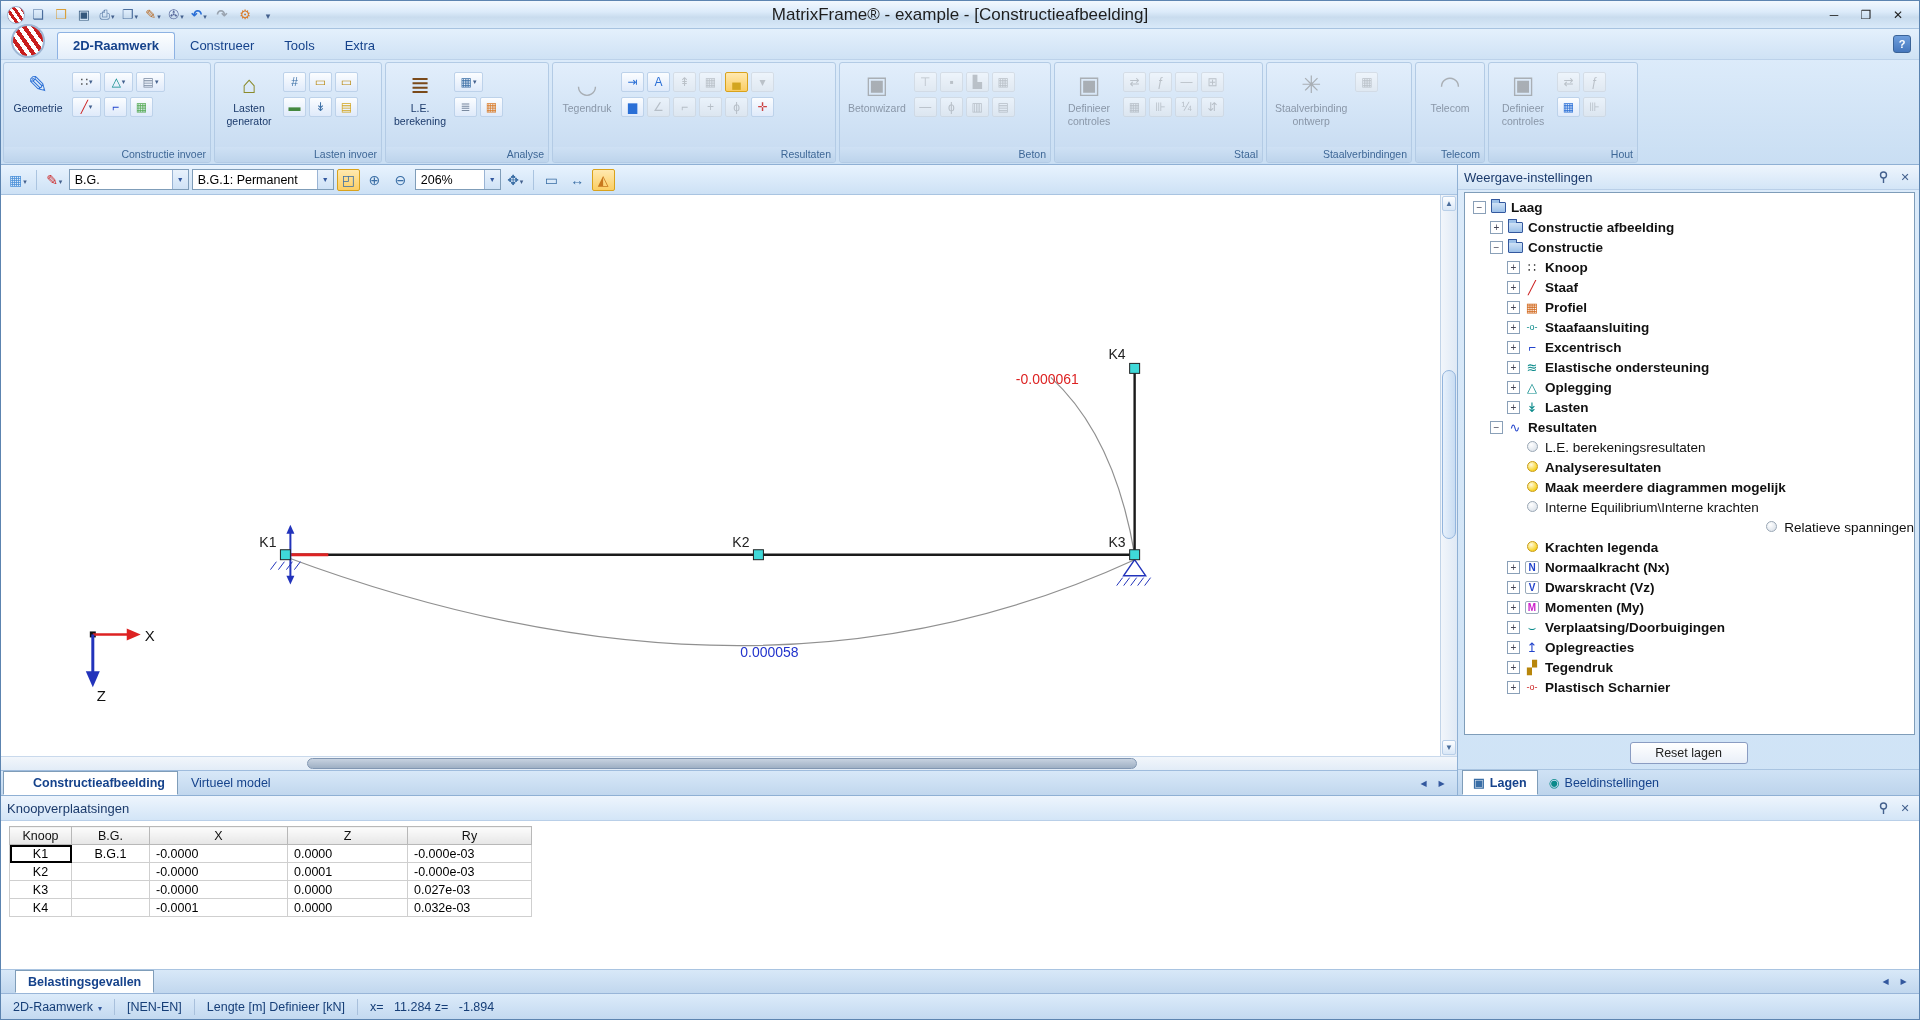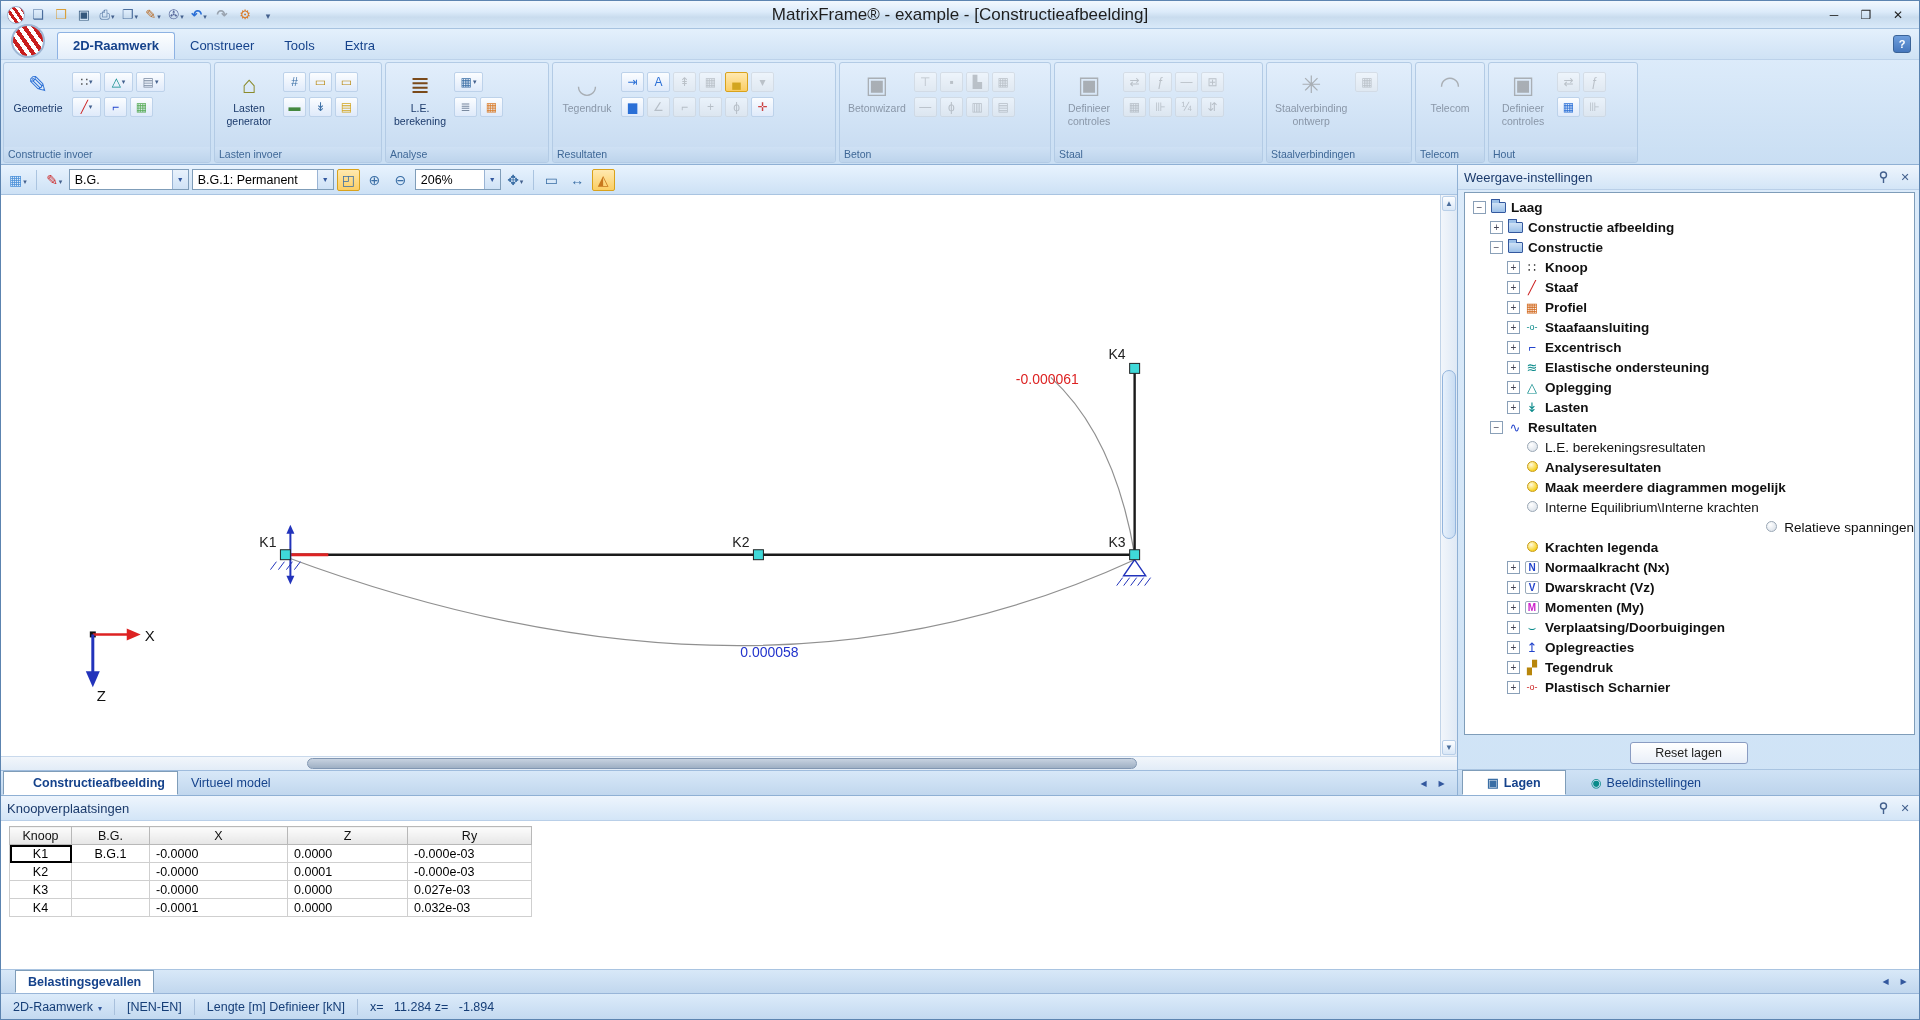--- a/index.html
+++ b/index.html
@@ -43,21 +43,21 @@
     border-radius:3px; font-size:11px; font-weight:bold; display:flex; align-items:center; justify-content:center; }
 
   
   .ribbon { height:106px; background:linear-gradient(#dcebfa,#c9def3); border-top:1px solid #bcd2ea; border-bottom:1px solid #8fb0d4; padding:2px 2px 1px; }
   .rgroups { display:flex; height:100%; }
   .rgroup { display:flex; flex-direction:column; background:linear-gradient(#e2eefb,#d0e2f5 60%,#c6daf0); border:1px solid #b3cbe5; border-radius:3px; margin-right:3px; flex:none; }
   .rgroup:nth-of-type(1){width:208px;} .rgroup:nth-of-type(2){width:168px;} .rgroup:nth-of-type(3){width:164px;}
   .rgroup:nth-of-type(4){width:284px;} .rgroup:nth-of-type(5){width:212px;} .rgroup:nth-of-type(6){width:209px;}
   .rgroup:nth-of-type(7){width:146px;} .rgroup:nth-of-type(8){width:70px;}  .rgroup:nth-of-type(9){width:150px;}
   .rgroup-content { flex:1; display:flex; align-items:flex-start; padding:4px 5px 2px; gap:2px; }
-  .rgroup-label { height:15px; line-height:15px; font-size:10.5px; color:#3e6796; text-align:left;
+  .rgroup-label { height:15px; line-height:15px; font-size:10.5px; color:#3e6796; text-align:right;
     background:linear-gradient(#cfe1f4,#bdd4ec); border-radius:0 0 3px 3px; padding:0 4px; overflow:hidden; white-space:nowrap; }
   .rlarge { display:flex; flex-direction:column; align-items:center; min-width:58px; padding:1px 3px; border-radius:3px; }
   .rlicon { height:34px; font-size:24px; line-height:34px; }
   .rllabel { font-size:10.5px; color:#1b3a6b; text-align:center; white-space:pre-line; line-height:1.2; }
   .rlarge.dis .rllabel { color:#8a97a8; }
   .rlarge.dis .rlicon { filter:grayscale(1); opacity:.6; }
   .rsmallcol { display:flex; flex-direction:column; gap:5px; margin-left:3px; padding-top:5px; }
   .rsrow { display:flex; gap:3px; min-height:20px; }
   .rsbtn { width:23px; height:20px; display:flex; align-items:center; justify-content:center;
     background:linear-gradient(#fbfdff,#dfeafa); border:1px solid #bdd2ea; border-radius:2px; }
@@ -132,21 +132,21 @@
   .folder { width:15px; height:11px; background:linear-gradient(#cfe2f6,#9cc0e8); border:1px solid #33589e; border-radius:1px; position:relative; margin-top:2px; }
   .folder::before { content:""; position:absolute; top:-4px; left:-1px; width:7px; height:3px; background:#9cc0e8; border:1px solid #33589e; border-bottom:none; border-radius:1px 1px 0 0; }
   .bulb-on,.bulb-off { display:inline-block; width:11px; height:11px; border-radius:50%; }
   .bulb-on { background:radial-gradient(circle at 35% 30%,#fffbe0,#f7d11e 75%); border:1px solid #c79b17; }
   .bulb-off { background:radial-gradient(circle at 35% 30%,#ffffff,#dfe5ec 75%); border:1px solid #9aa7b5; }
   .tbadge { display:inline-block; font-size:10px; font-weight:bold; border:1px solid #99aabb; background:#fff; width:14px; height:13px; line-height:12px; border-radius:2px; }
   .rp-resetrow { height:32px; flex:none; display:flex; align-items:center; justify-content:center; }
   .resetbtn { width:118px; height:22px; background:linear-gradient(#ffffff,#e9eff8); border:1px solid #8a9cc2; border-radius:3px; font-size:12.5px; color:#222;
     display:flex; align-items:center; justify-content:center; }
   .rp-tabs { height:26px; flex:none; display:flex; align-items:stretch; background:linear-gradient(#cfe2f5,#bdd4ec); border-top:1px solid #a9c4e1; padding-left:4px; }
-  .rptab { display:flex; align-items:center; gap:5px; padding:0 24px; color:#15428b; font-size:12.5px; border:1px solid transparent; }
+  .rptab { display:flex; align-items:center; gap:5px; padding:0 10px; color:#15428b; font-size:12.5px; border:1px solid transparent; }
   .rptab.active { background:#fff; border-color:#7f9db9; border-bottom-color:#fff; font-weight:bold; }
   .i-lagen::before{content:"▣";color:#3a6ea5;}
   .i-beeldinstellingen::before{content:"◉";color:#0a8a8a;}
 
   
   .bottompanel { height:198px; flex:none; display:flex; flex-direction:column; border-top:1px solid #8fb0d4; background:#fff; }
   .bp-body { flex:1; background:#fff; padding:5px 0 0 8px; overflow:hidden; }
   table.disp { border-collapse:collapse; }
   table.disp th { background:linear-gradient(#fcfcfc,#e6e6e6); border:1px solid #b8b8b8; font-weight:normal; font-size:12.5px; height:18px; padding:0 4px; color:#111; }
   table.disp td { border:1px solid #cfcfcf; height:18px; font-size:12.5px; padding:0 6px; color:#000; background:#fff; }

